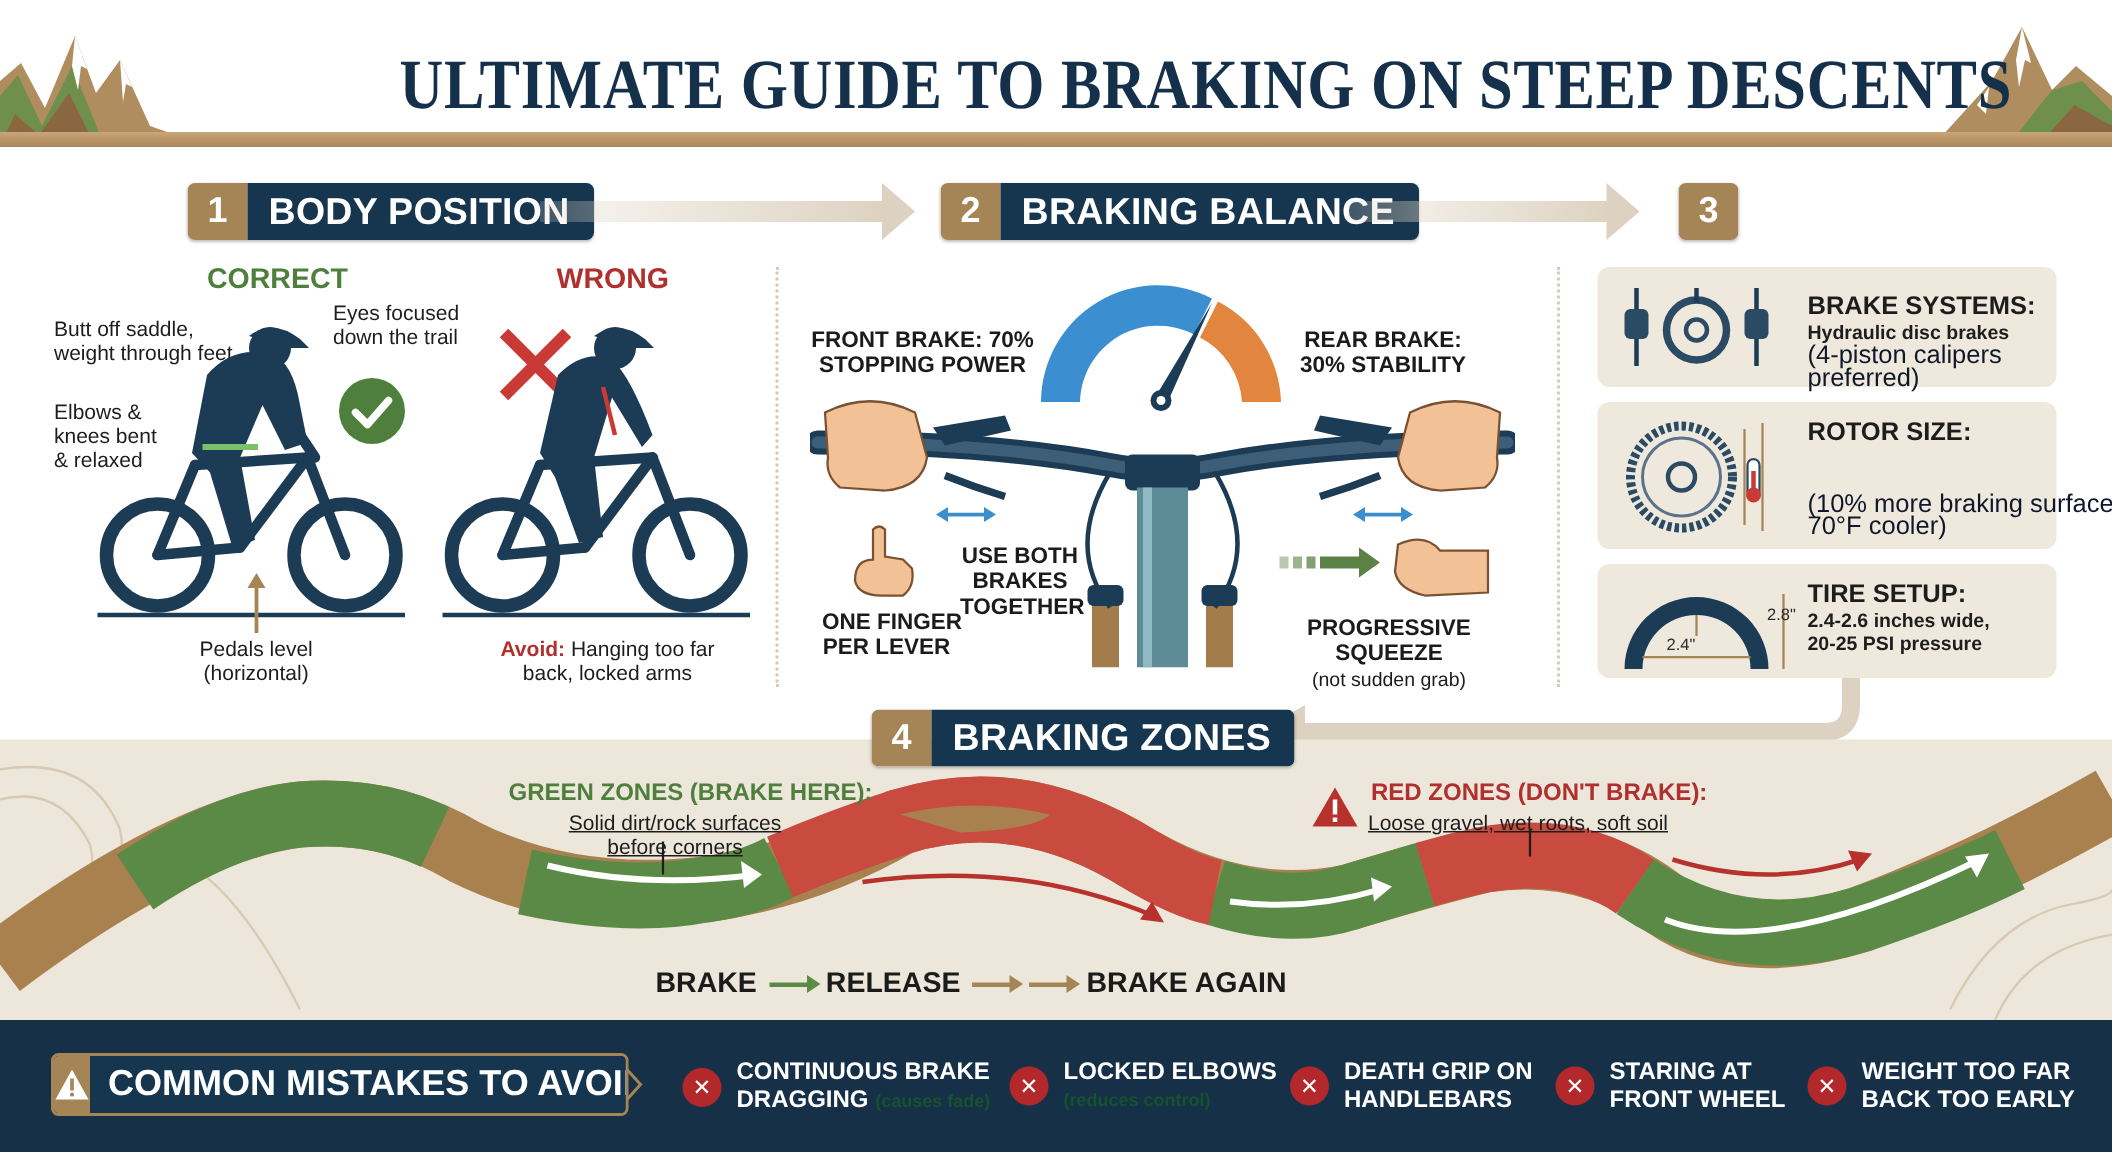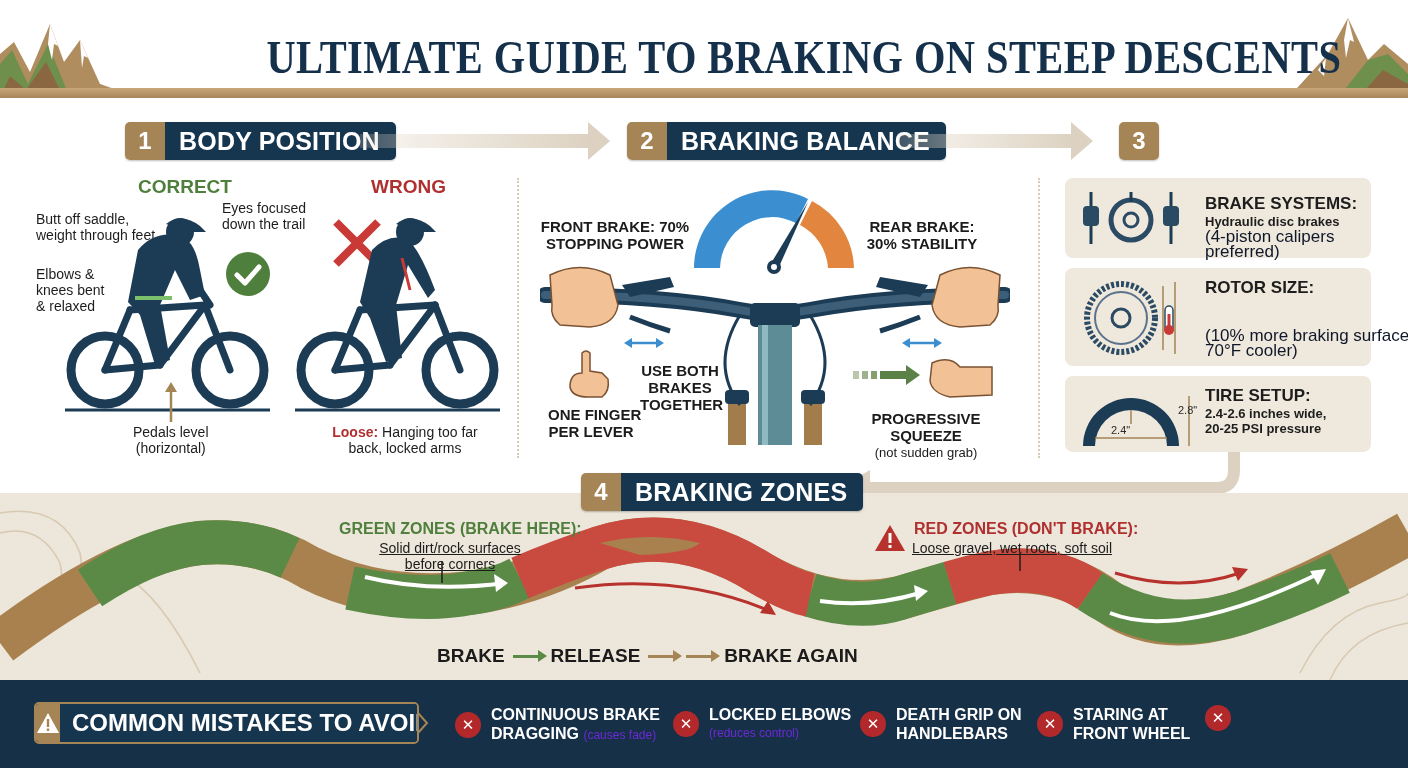--- a/index.html
+++ b/index.html
@@ -46,21 +46,21 @@
   .seq-arrow::after { content: ""; position: absolute; right: -4px; top: -5px; border-left: 9px solid currentColor; border-top: 6px solid transparent; border-bottom: 6px solid transparent; }
 
   
   .mistakes { position: absolute; left: 0; top: 680px; width: 1408px; height: 88px; background: #163048; }
   .mistake-badge { position: absolute; left: 34px; top: 702px; height: 42px; width: 385px; display: flex; border-radius: 5px; overflow: hidden; border: 2px solid #a58556; }
   .mistake-badge .warn { width: 42px; background: #a58556; display: flex; align-items: center; justify-content: center; }
   .mistake-badge .txt { flex: 1; background: #163650; color: #fff; font-size: 24px; font-weight: 700; display: flex; align-items: center; padding-left: 12px; white-space: nowrap; }
   .m-item { position: absolute; top: 705px; display: flex; align-items: center; gap: 10px; }
   .x-badge { width: 26px; height: 26px; border-radius: 50%; background: #b3282a; color: #fff; font-size: 15px; font-weight: 700; display: flex; align-items: center; justify-content: center; flex-shrink: 0; }
   .m-text { color: #fff; font-size: 16px; font-weight: 700; line-height: 19px; white-space: nowrap; }
-  .m-sub { font-weight: 400; font-size: 12px; color: #6d28d9; }
+  .m-sub { font-weight: 700; font-size: 12px; color: #14532d; }
 </style>
 </head>
 <body>
 
 <div class="header">
   <svg class="mtn" style="left:0;top:14px" width="200" height="84" viewBox="0 0 200 84">
     <polygon points="0,84 0,40 14,28 30,58 50,10 64,48 80,26 100,70 120,84" fill="#b08d5f"></polygon>
     <polygon points="0,84 0,50 12,36 28,70 48,30 70,84" fill="#6f8f4c"></polygon>
     <polygon points="0,84 10,62 26,76 46,48 64,84" fill="#8a6741"></polygon>
     <polygon points="50,10 58,32 54,30 52,46 48,30" fill="#ffffff"></polygon>
@@ -153,21 +153,21 @@
     <line x1="70" y1="100" x2="45" y2="160"></line>
     <line x1="145" y1="95" x2="170" y2="160"></line>
   </g>
   <path d="M82 40 Q100 22 118 30 Q130 40 145 80 L138 88 L118 55 L106 95 L112 148 L96 152 L80 108 L70 92 Z" fill="#1c3b55"></path>
   <circle cx="120" cy="22" r="14" fill="#1c3b55"></circle>
   <path d="M106 14 Q122 2 140 16 L146 22 L130 22 Z" fill="#1c3b55"></path>
   <line x1="112" y1="48" x2="120" y2="80" stroke="#c93a36" stroke-width="3"></line>
   <line x1="5" y1="200" x2="210" y2="200" stroke="#1c3b55" stroke-width="3"></line>
 </svg>
 <div class="lbl" style="left:330px;top:424px;width:150px;text-align:center">
-  <span class="red-t" style="font-weight:700">Loose:</span>
+  <span class="red-t" style="font-weight:700">Avoid:</span>
   <span>Hanging too far back, locked arms</span>
 </div>
 
 <div class="caps" style="left:540px;top:218px;width:150px">
   <div>FRONT BRAKE: 70%</div>
   <div>STOPPING POWER</div>
 </div>
 <div class="caps" style="left:862px;top:218px;width:120px">
   <div>REAR BRAKE:</div>
   <div>30% STABILITY</div>
@@ -376,13 +376,17 @@
 </div>
 <div class="m-item" style="left:1037px">
   <div class="x-badge">✕</div>
   <div class="m-text">
     <div>STARING AT</div>
     <div>FRONT WHEEL</div>
   </div>
 </div>
 <div class="m-item" style="left:1205px">
   <div class="x-badge">✕</div>
+  <div class="m-text">
+    <div>WEIGHT TOO FAR</div>
+    <div>BACK TOO EARLY</div>
+  </div>
 </div>
 
 </body></html>

